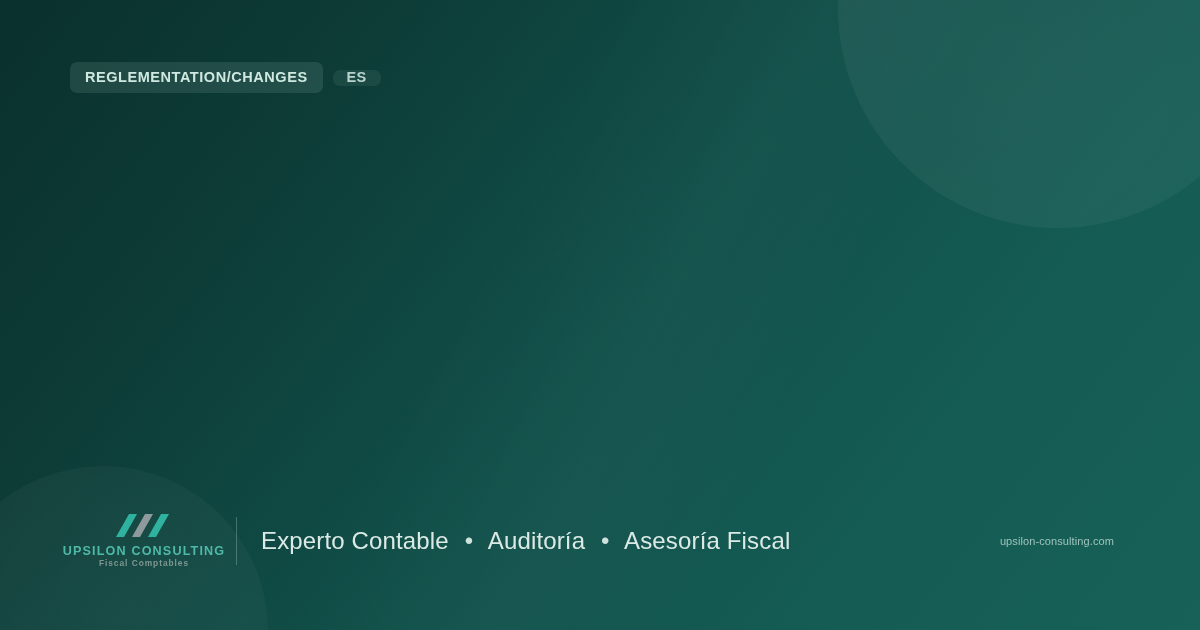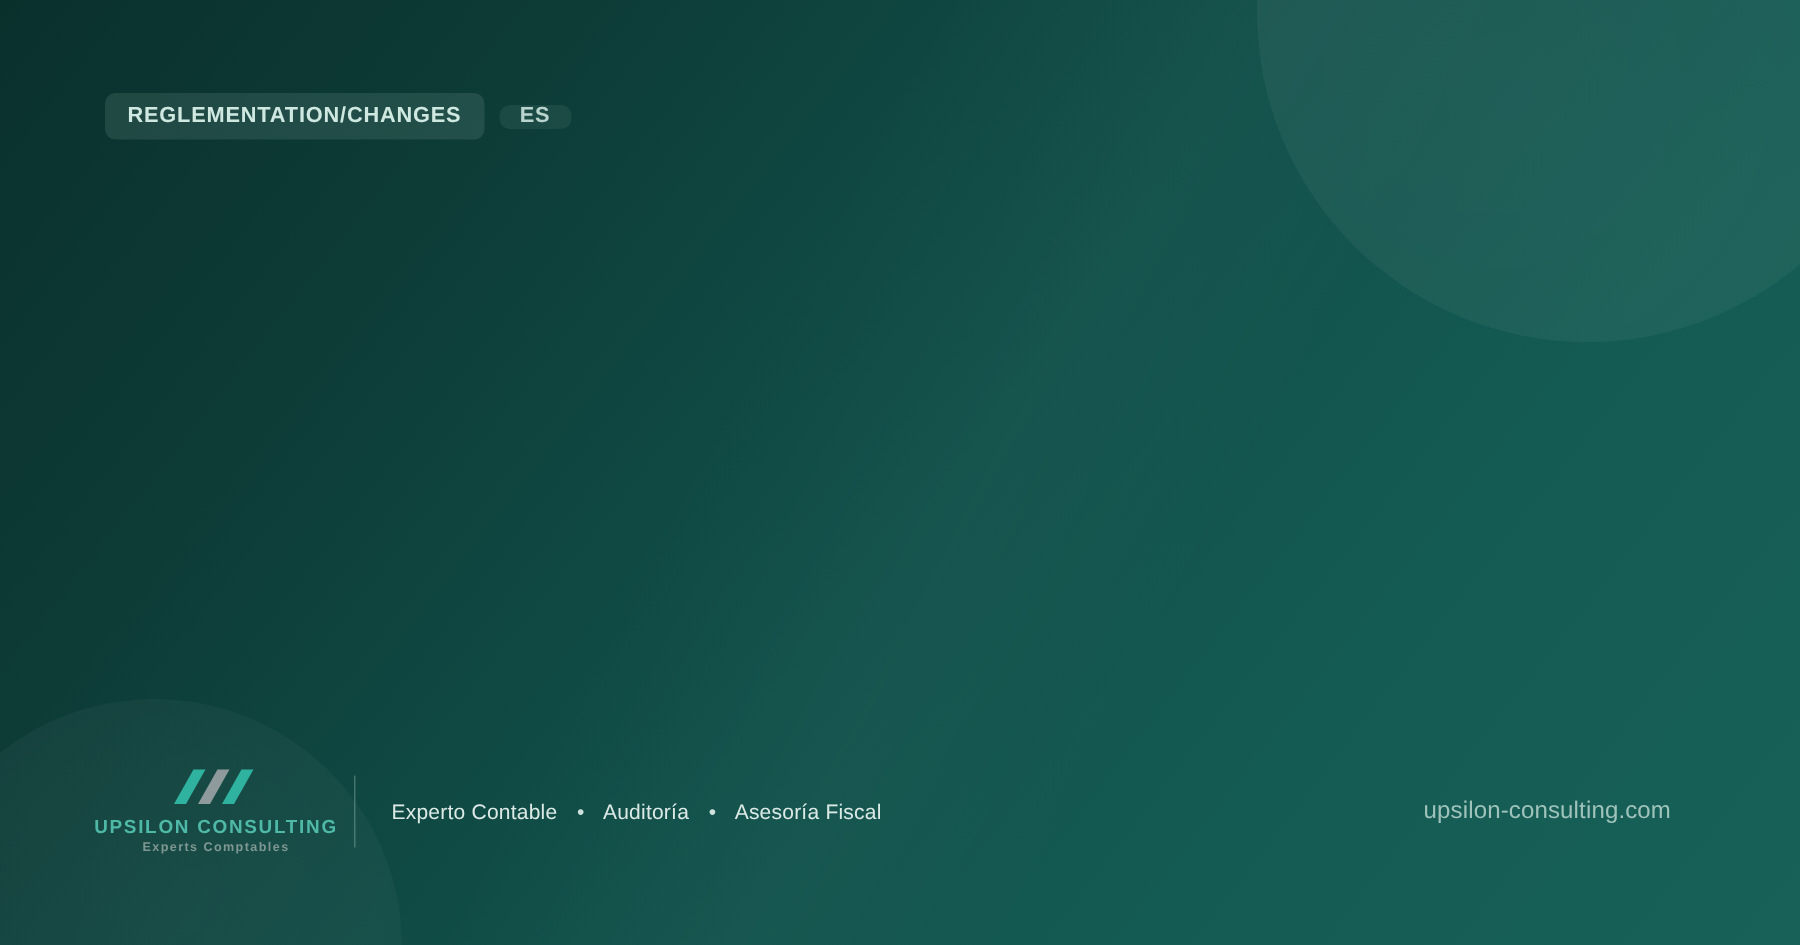--- a/index.html
+++ b/index.html
@@ -130,35 +130,35 @@
 
   .divider{
     width:1px; height:48px;
     margin:0 24px 0 18px;
     background:rgba(190,222,215,0.30);
     flex:0 0 auto;
   }
 
   .tagline{
     color:#dceae6;
-    font-size:14px;
+    font-size:24px;
     font-weight:400;
     letter-spacing:0.15px;
     white-space:nowrap;
   }
   .tagline .dot{
     display:inline-block;
     margin:0 9px;
     color:#cfe2dd;
   }
 
   .site-url{
     margin-left:auto;
     color:#9fc3bb;
-    font-size:16px;
+    font-size:11px;
     font-weight:400;
     letter-spacing:0.1px;
     white-space:nowrap;
   }
 </style>
 </head>
 <body>
 
 <div class="card">
 
@@ -176,21 +176,21 @@
 
     <div class="brand">
       <span class="brand-mark">
         <svg width="64" height="26" viewBox="0 0 64 26" aria-hidden="true">
           <polygon points="4,25 17,2 25,2 12,25" fill="#2fb3a0"></polygon>
           <polygon points="20,25 33,2 41,2 28,25" fill="#8e9a9b"></polygon>
           <polygon points="36,25 49,2 57,2 44,25" fill="#2fb3a0"></polygon>
         </svg>
       </span>
       <span class="brand-name">UPSILON CONSULTING</span>
-      <span class="brand-sub">Experts Comptables</span>
+      <span class="brand-sub">Fiscal Comptables</span>
     </div>
 
     <div class="divider"></div>
 
     <div class="tagline">
       <span>Experto Contable</span>
       <span class="dot">•</span>
       <span>Auditoría</span>
       <span class="dot">•</span>
       <span>Asesoría Fiscal</span>

